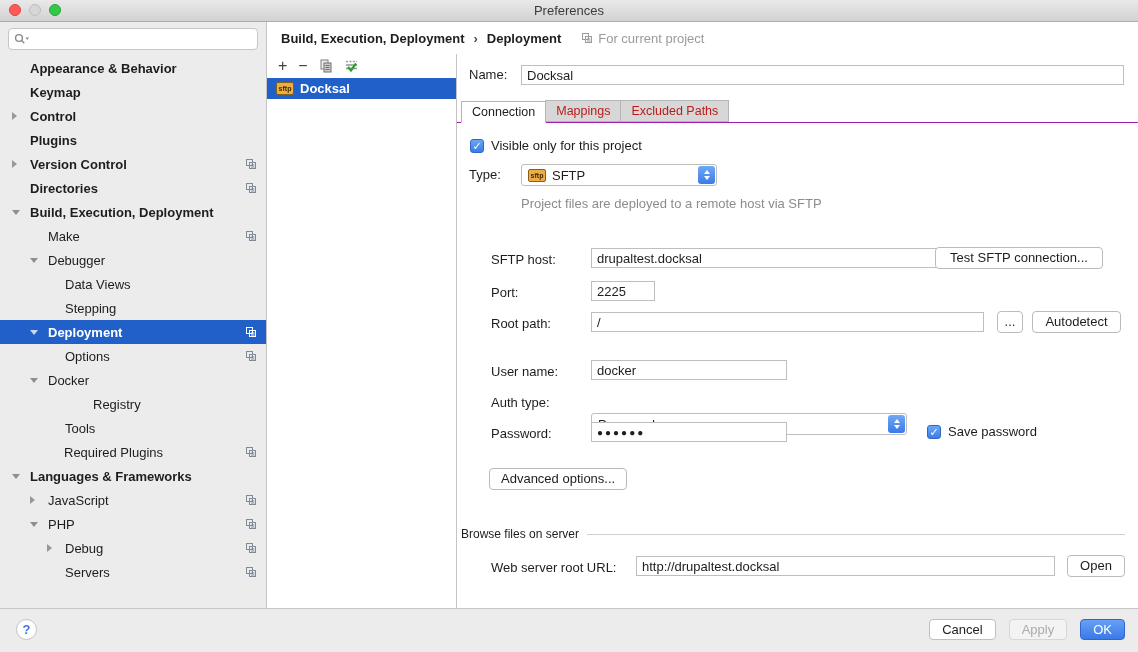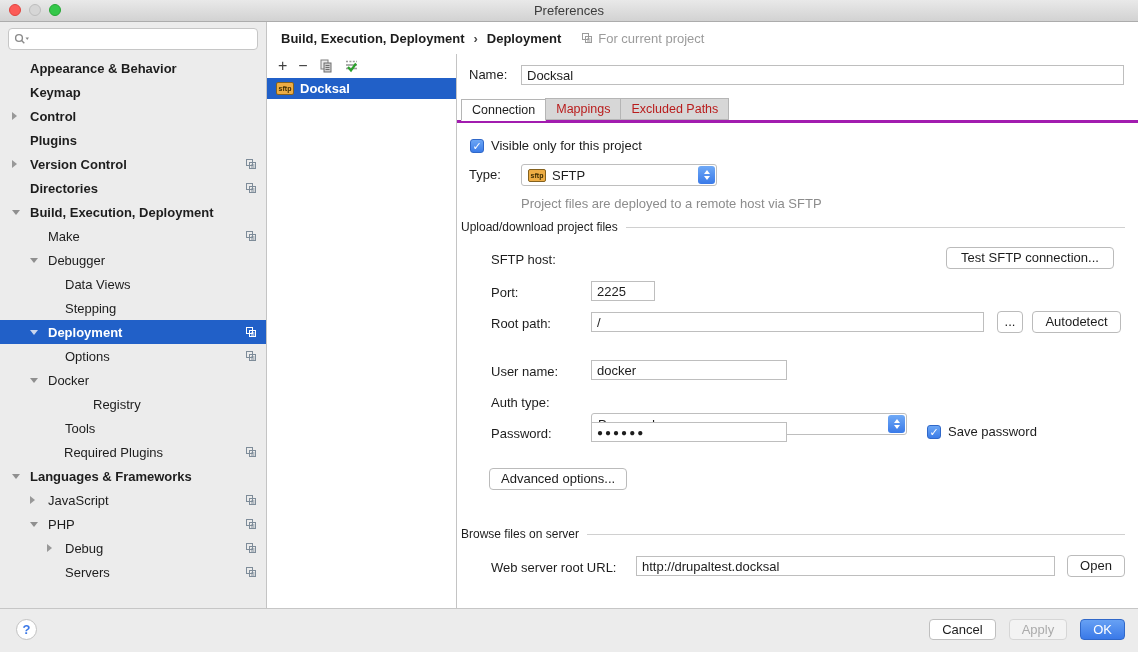--- a/index.html
+++ b/index.html
@@ -51,21 +51,21 @@
   .sftp-badge { width:18px; height:13px; background:#EDAD44; border:1px solid #84611E; border-radius:2px;
                 color:#3D2C00; font-size:7px; font-weight:bold; display:flex; align-items:center;
                 justify-content:center; margin-right:6px; letter-spacing:0; flex:0 0 18px; }
 
   
   .settings { flex:1; position:relative; font-size:13px; color:#1D1D1D; }
   .abs { position:absolute; }
   .flabel { line-height:20px; white-space:nowrap; }
   .field { border:1px solid #BEBEBE; background:#fff; height:20px; font-size:13px; padding:0 5px;
            font-family:"Liberation Sans", sans-serif; color:#1D1D1D; }
-  .tabs { position:absolute; top:46px; left:0; right:0; height:23px; border-bottom:3px solid #a21caf;
+  .tabs { position:absolute; top:46px; left:0; right:0; height:23px; border-bottom:1px solid #a21caf;
           display:flex; align-items:flex-end; padding-left:4px; }
   .tab { height:22px; line-height:21px; padding:0 10px; font-size:12.5px; border:1px solid #B5B5B5;
          background:#D7D7D7; color:#b91c1c; margin-right:-1px; position:relative; }
   .tab.active { background:#fff; border-bottom:1px solid #fff; margin-bottom:-1px; z-index:2; color:#1D1D1D; }
   .cb { width:14px; height:14px; border-radius:3px; background:linear-gradient(#6CA6F5,#3B7CE8);
         border:1px solid #3068C9; color:#fff; font-size:11px; line-height:12px; text-align:center; flex:0 0 14px; }
   .cb-row { display:flex; align-items:center; gap:7px; }
   .combo { border:1px solid #BEBEBE; border-radius:3px; background:#fff; height:22px; display:flex;
            align-items:center; padding:0 3px 0 6px; position:relative; }
   .combo .ctext { flex:1; }
@@ -379,27 +379,24 @@
             <span class="sftp-badge">sftp</span>
             <span class="ctext">SFTP</span>
             <span class="stepper">
               <span class="st-up"></span>
                 <span class="st-down"></span>
             </span>
           </div>
 
           <div class="abs note" style="left:64px; top:142px;">Project files are deployed to a remote host via SFTP</div>
 
-          <div class="abs section" style="left:4px; top:166px; right:13px;">
-            <span class="stitle">Upload/download project files</span>
-            <span class="sline"></span>
-          </div>
 
           <div class="abs flabel" style="left:34px; top:196px;">SFTP host:</div>
-          <button class="abs btn" style="left:489px; top:193px; width:168px;">Test SFTP connection...</button>
+          <input class="abs field" style="left: 134px; top: 194px; width: 353px;" value="drupaltest.docksal">
+          <button class="abs btn" style="left:478px; top:193px; width:168px;">Test SFTP connection...</button>
 
           <div class="abs flabel" style="left:34px; top:229px;">Port:</div>
           <input class="abs field" style="left: 134px; top: 227px; width: 64px;" value="2225">
 
           <div class="abs flabel" style="left:34px; top:260px;">Root path:</div>
           <input class="abs field" style="left: 134px; top: 258px; width: 393px;" value="/">
           <button class="abs btn" style="left:540px; top:257px; width:26px; padding:0;">...</button>
           <button class="abs btn" style="left:575px; top:257px; width:89px;">Autodetect</button>
 
           <div class="abs flabel" style="left:34px; top:308px;">User name:</div>

